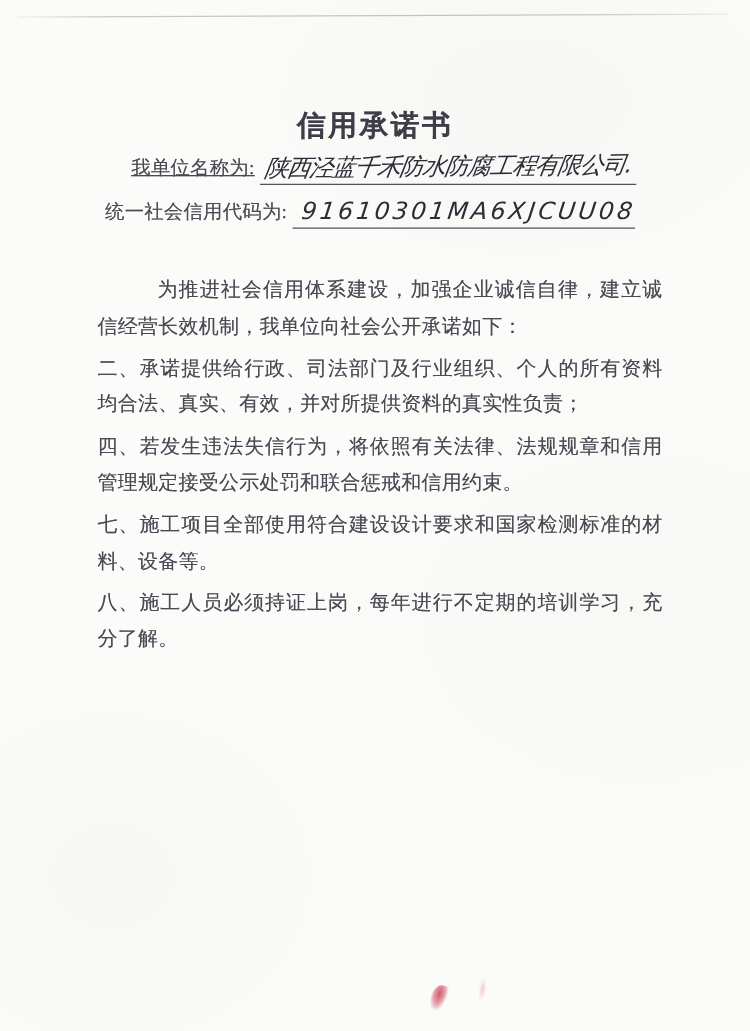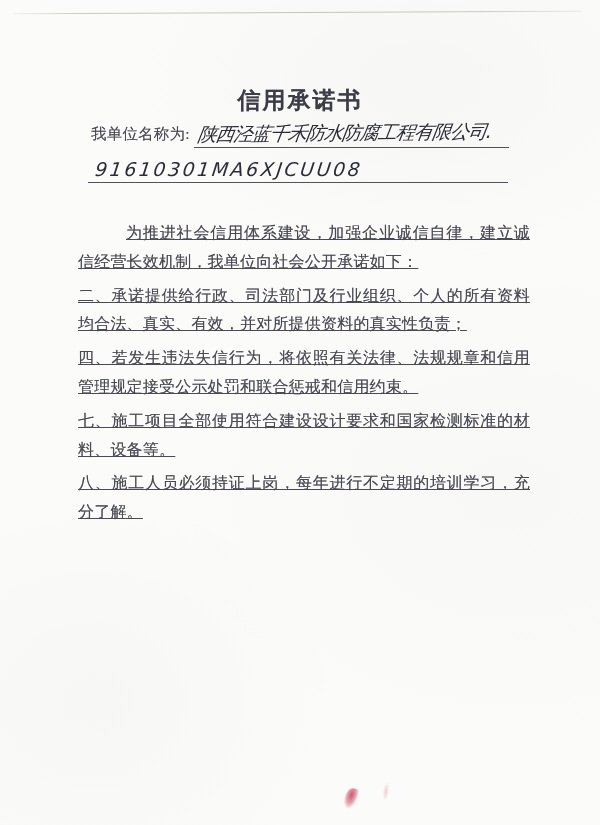--- a/index.html
+++ b/index.html
@@ -27,21 +27,21 @@
     position:absolute;top:12px;left:14px;width:568px;height:1.4px;
     background:linear-gradient(90deg, rgba(150,150,143,.15), var(--scan_line) 12%, rgba(160,160,152,.75) 55%, var(--scan_line) 82%, rgba(150,150,143,.2));
     transform:rotate(-0.25deg);opacity:.8;
   }
   .title{
     position:absolute;top:85px;left:0;right:0;text-align:center;
     font-size:23px;font-weight:700;letter-spacing:2px;color:var(--ink-dark);
     text-shadow:0 0 .4px rgba(60,60,70,.6);
   }
   .field-row{position:absolute;display:flex;align-items:flex-end;}
-  .field-row.name{top:120px;left:91px;right:91px;height:28px;}
+  .field-row.name{top:120px;left:105px;right:91px;height:28px;text-decoration:underline;}
   .field-row.code{top:155px;left:84px;right:92px;height:28px;}
   .field-label{
     font-size:15.5px;letter-spacing:.2px;white-space:nowrap;color:var(--ink);
     padding-bottom:3px;text-shadow:0 0 .4px rgba(70,70,80,.5);
   }
   .field-line{
     flex:1;position:relative;height:100%;
     border-bottom:1.3px solid #52525c;margin-left:4px;
   }
   .hand{
@@ -58,21 +58,20 @@
     transform:skewX(-7deg);transform-origin:left bottom;
   }
   .bodytext{
     position:absolute;top:219px;left:78px;width:452px;
   }
   .bodytext p{
     margin:0 0 5px 0;font-size:16px;line-height:28.8px;
     text-align:justify;letter-spacing:.2px;
     text-shadow:0 0 .45px rgba(70,70,82,.55);
     word-break:break-all;
-    text-decoration:underline;
   }
   .bodytext p.intro{text-indent:3em;margin-bottom:5px;}
   
   .stain-main{
     position:absolute;left:344px;top:788px;width:15px;height:24px;
     background:radial-gradient(60% 80% at 40% 30%, var(--stain) 0%, rgba(201,48,77,.55) 45%, rgba(201,48,77,0) 75%);
     transform:rotate(18deg);opacity:.8;border-radius:50% 40% 60% 50%;
   }
   .stain-small{
     position:absolute;left:383px;top:782px;width:6px;height:19px;
@@ -90,20 +89,21 @@
   <div class="title">信用承诺书</div>
 
   <div class="field-row name">
     <span class="field-label">我单位名称为:</span>
     <span class="field-line">
       <span class="hand company">陕西泾蓝千禾防水防腐工程有限公司.</span>
     </span>
   </div>
 
   <div class="field-row code">
+    <span class="field-label">统一社会信用代码为:</span>
     <span class="field-line">
       <span class="hand codeval">91610301MA6XJCUU08</span>
     </span>
   </div>
 
   <div class="bodytext">
     <p class="intro">为推进社会信用体系建设，加强企业诚信自律，建立诚信经营长效机制，我单位向社会公开承诺如下：</p>
     <p class="item">二、承诺提供给行政、司法部门及行业组织、个人的所有资料均合法、真实、有效，并对所提供资料的真实性负责；</p>
     <p class="item">四、若发生违法失信行为，将依照有关法律、法规规章和信用管理规定接受公示处罚和联合惩戒和信用约束。</p>
     <p class="item">七、施工项目全部使用符合建设设计要求和国家检测标准的材料、设备等。</p>

